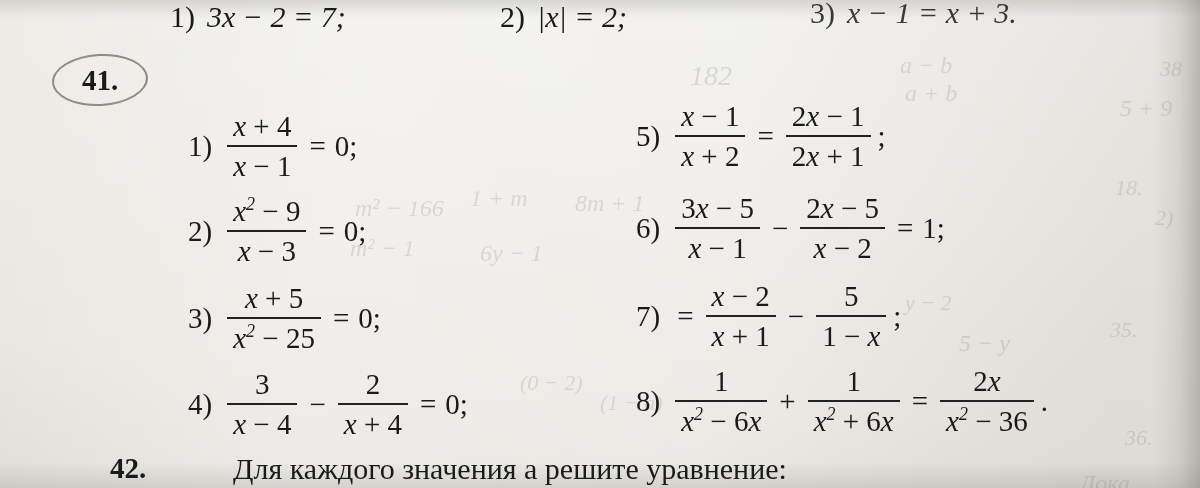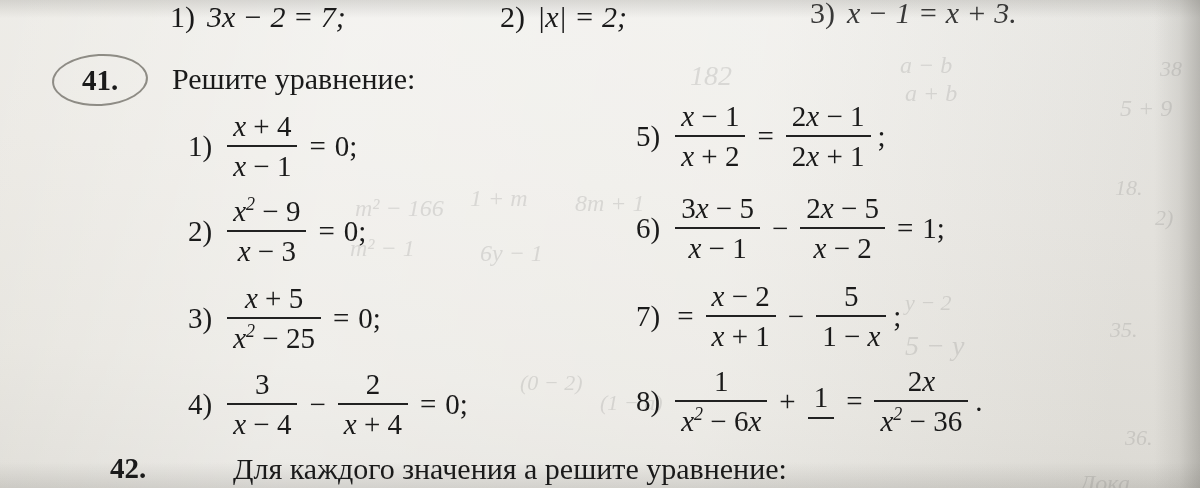--- a/index.html
+++ b/index.html
@@ -146,21 +146,21 @@
       <span class="bleed" style="left: 1120px; top: 95px; font-size: 24px;">5 + 9</span>
       <span class="bleed" style="left: 1115px; top: 175px; font-size: 22px;">18.</span>
       <span class="bleed" style="left: 1155px; top: 205px; font-size: 22px;">2)</span>
       <span class="bleed" style="left: 470px; top: 185px; font-size: 24px;">1 + m</span>
       <span class="bleed" style="left: 575px; top: 190px; font-size: 24px;">8m + 1</span>
       <span class="bleed" style="left: 355px; top: 195px; font-size: 24px;">m² − 166</span>
       <span class="bleed" style="left: 350px; top: 235px; font-size: 24px;">m² − 1</span>
       <span class="bleed" style="left: 480px; top: 240px; font-size: 24px;">6y − 1</span>
       <span class="bleed" style="left: 1110px; top: 275px; font-size: 22px; margin-top: 42px;">35.</span>
       <span class="bleed" style="left: 905px; top: 290px; font-size: 22px;">y − 2</span>
-      <span class="bleed" style="left: 905px; top: 330px; font-size: 28px; font-style: italic;">5 − y</span>
+      <span class="bleed" style="left: 959px; top: 330px; font-size: 24px; font-style: italic;">5 − y</span>
       <span class="bleed" style="left: 520px; top: 370px; font-size: 22px;">(0 − 2)</span>
       <span class="bleed" style="left: 600px; top: 390px; font-size: 22px;">(1 − a)</span>
       <span class="bleed" style="left: 1125px; top: 425px; font-size: 22px;">36.</span>
       <span class="bleed" style="left: 1080px; top: 470px; font-size: 24px;">Дока</span>
     </div>
 
   <div class="cutline" style="left:0; top:-8px; width:1200px; height:44px;">
 
     <div style="position:absolute; left:170px; top:8px; font-size:30px; display:flex; align-items:baseline;">
       <span>1)</span>
@@ -175,21 +175,20 @@
     <div style="position:absolute; left:810px; top:4px; font-size:30px; display:flex; align-items:baseline; opacity:0.85;">
       <span>3)</span>
       <span style="margin-left:12px;" class="mi">x − 1 = x + 3.</span>
     </div>
   </div>
 
   <div class="circled">
     <div class="ellipse"></div>
     <div class="num41">41.</div>
   </div>
-  <div class="ex-title" style="left:172px; top:62px;">Решите уравнение:</div>
 
   <div id="col-left">
       <div style="position: absolute; left: 188px; top: 110px;">
         <div style="display: flex; align-items: center; font-size: 29px;">
           <span style="margin-right: 10px;">1)</span>
           <span class="frac">
             <span class="num"><span class="mi">x</span> + 4</span>
             <span class="bar"></span>
             <span class="den"><span class="mi">x</span> − 1</span>
           </span>
@@ -299,20 +298,21 @@
           <span style="margin-right: 10px;">8)</span>
           <span class="frac">
             <span class="num">1</span>
             <span class="bar"></span>
             <span class="den"><span class="mi">x</span><sup class="exp">2</sup> − 6<span class="mi">x</span></span>
           </span>
           <span class="op">+</span>
           <span class="frac">
             <span class="num">1</span>
             <span class="bar"></span>
+            <span class="den"><span class="mi">x</span><sup class="exp">2</sup> + 6<span class="mi">x</span></span>
           </span>
           <span class="op">=</span>
           <span class="frac">
             <span class="num">2<span class="mi">x</span></span>
             <span class="bar"></span>
             <span class="den"><span class="mi">x</span><sup class="exp">2</sup> − 36</span>
           </span>
           <span class="semi">.</span>
         </div>
       </div>

